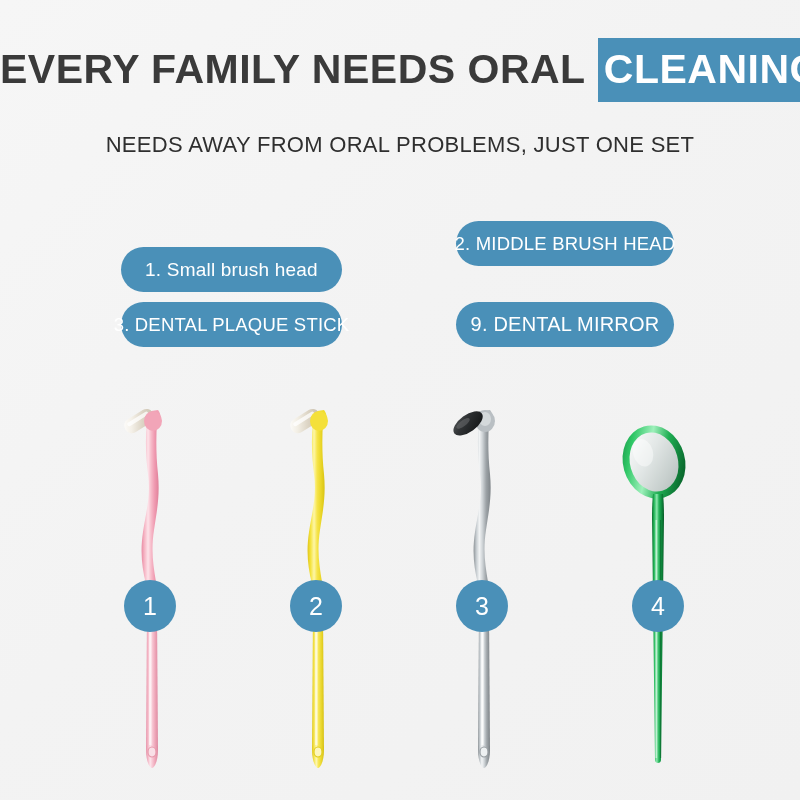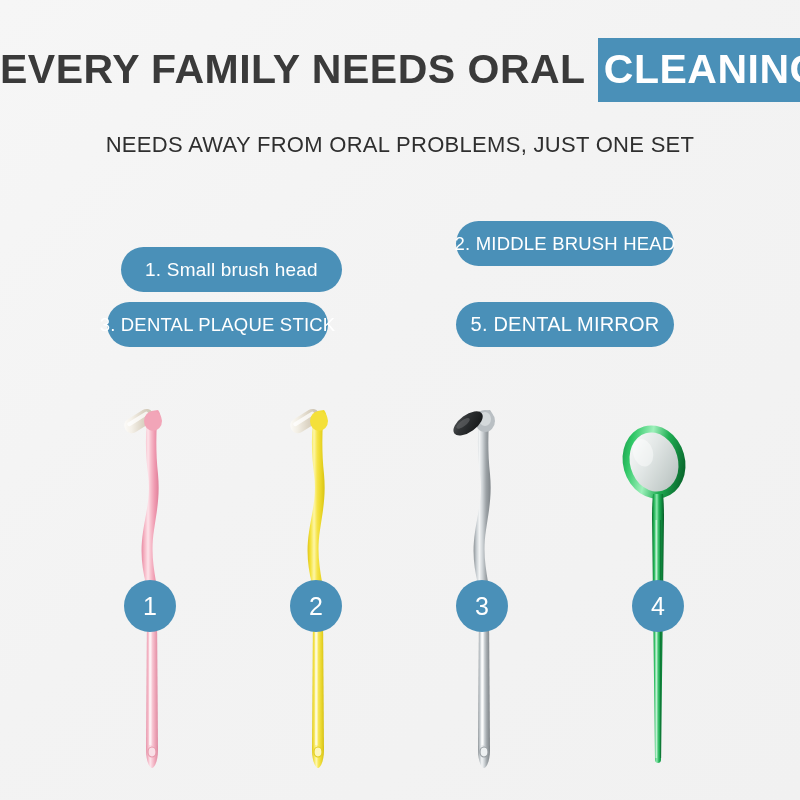--- a/index.html
+++ b/index.html
@@ -67,21 +67,21 @@
     display: flex;
     align-items: center;
     justify-content: center;
     font-size: 19px;
     letter-spacing: 0.2px;
     white-space: nowrap;
     padding: 0 18px;
   }
   #badge-1 { left: 121px; top: 221px; width: 221px; margin-top: 26px; }
   #badge-2 { left: 456px; top: 221px; width: 218px; font-size: 18.5px; }
-  #badge-3 { left: 107px; top: 302px; width: 221px; font-size: 18.5px; }
+  #badge-3 { left: 121px; top: 302px; width: 221px; font-size: 18.5px; }
   #badge-4 { left: 456px; top: 302px; width: 218px; font-size: 20px; }
 
   
   .product { position: absolute; top: 400px; width: 120px; height: 400px; }
   #product-1 { left: 90px; }
   #product-2 { left: 256px; }
   #product-3 { left: 422px; }
   #product-4 { left: 598px; }
 
   .prod-svg { position: absolute; left: 0; top: 0; }
@@ -110,21 +110,21 @@
 
 <div id="poster">
 
   <div class="headline"><span class="seg">EVERY FAMILY NEEDS ORAL </span><span class="hl">CLEANING</span></div>
 
   <div class="subhead">NEEDS AWAY FROM ORAL PROBLEMS, JUST ONE SET</div>
 
   <div class="badge" id="badge-1">1. Small brush head</div>
   <div class="badge" id="badge-2">2. MIDDLE BRUSH HEAD</div>
   <div class="badge" id="badge-3">3. DENTAL PLAQUE STICK</div>
-  <div class="badge" id="badge-4">5. DENTAL MIRROR</div>
+  <div class="badge" id="badge-4">9. DENTAL MIRROR</div>
 
   <div class="product" id="product-1">
     <svg class="prod-svg" width="120" height="400" viewBox="0 0 120 400">
       <defs>
         <linearGradient id="pinkBody" x1="0" y1="0" x2="1" y2="0">
           <stop offset="0%" stop-color="#e98ca4"></stop>
           <stop offset="18%" stop-color="#f6b7c6"></stop>
           <stop offset="38%" stop-color="#fde3e9"></stop>
           <stop offset="55%" stop-color="#f7bdcb"></stop>
           <stop offset="75%" stop-color="#f09cb2"></stop>

